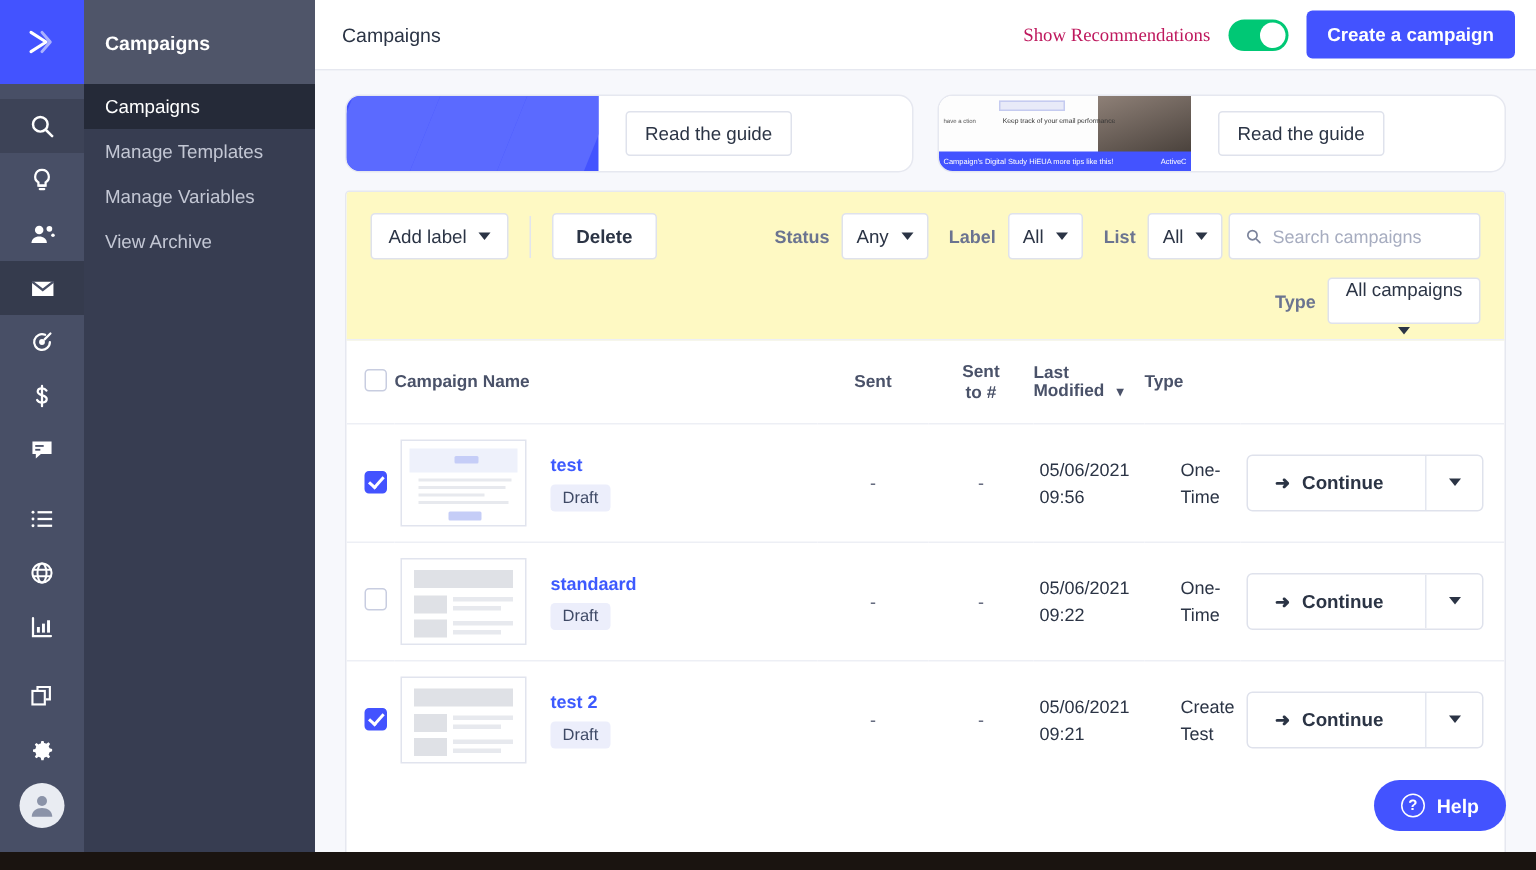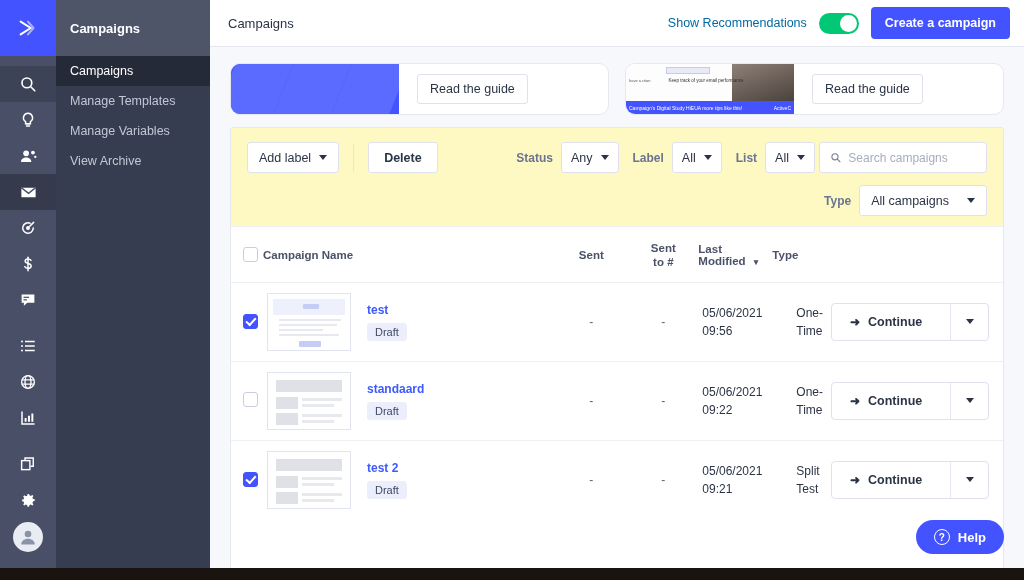--- a/index.html
+++ b/index.html
@@ -81,21 +81,21 @@
     background: #ffffff;
     border-bottom: 1px solid #e6e8f0;
     display: flex; align-items: center;
     padding: 0 14px 0 18px;
   }
   .topbar-title { font-size: 13px; color: #2b3445; }
   .topbar-right {
     margin-left: auto;
     display: flex; align-items: center; gap: 12px;
   }
-  .reco-label { font-size: 12.5px; color: #0369a1; }
+  .reco-label { font-size: 12.5px; color: #be185d; font-family: Liberation Serif, serif; }
   .toggle {
     width: 40px; height: 21px; border-radius: 11px;
     background: #00c875; position: relative;
   }
   .toggle .knob {
     position: absolute; right: 2px; top: 2px;
     width: 17px; height: 17px; border-radius: 50%;
     background: #ffffff;
   }
   .btn-primary {
@@ -527,21 +527,21 @@
             <svg width="13" height="13" viewBox="0 0 24 24" fill="none" stroke="#7b839b" stroke-width="2.4" stroke-linecap="round">
                 <circle cx="10.5" cy="10.5" r="6.5"></circle>
                 <path d="M16 16l5 5"></path>
               </svg>
             <input type="text" placeholder="Search campaigns" style="">
           </div>
         </div>
 
         <div class="filters-row2">
           <span class="filters-label">Type</span>
-          <div class="sel-box" style="gap:18px;padding:0 11px;">
+          <div class="sel-box" style="gap:18px;padding:0 11px;flex-direction:column;">
             <span>All campaigns</span>
             <span class="caret"></span>
           </div>
         </div>
       </div>
 
       <table>
         <thead>
           <tr>
             <th class="c-check">
@@ -672,21 +672,21 @@
                   <span class="badge">Draft</span>
                 </div>
               </div>
             </td>
             <td class="c-sent dash">-</td>
             <td class="c-sentto dash">-</td>
             <td class="c-mod">
               <div class="modtime"><span>05/06/2021</span><br><span>09:21</span></div>
             </td>
             <td class="c-type">
-              <div class="typetxt"><span>Split</span><br><span>Test</span></div>
+              <div class="typetxt"><span>Create</span><br><span>Test</span></div>
             </td>
             <td class="c-act">
               <div class="split-btn">
                 <div class="split-main">
                   <span class="split-arrow-ico">➜</span>
                   <span>Continue</span>
                 </div>
                 <div class="split-caret">
                   <span class="caret"></span>
                 </div>

